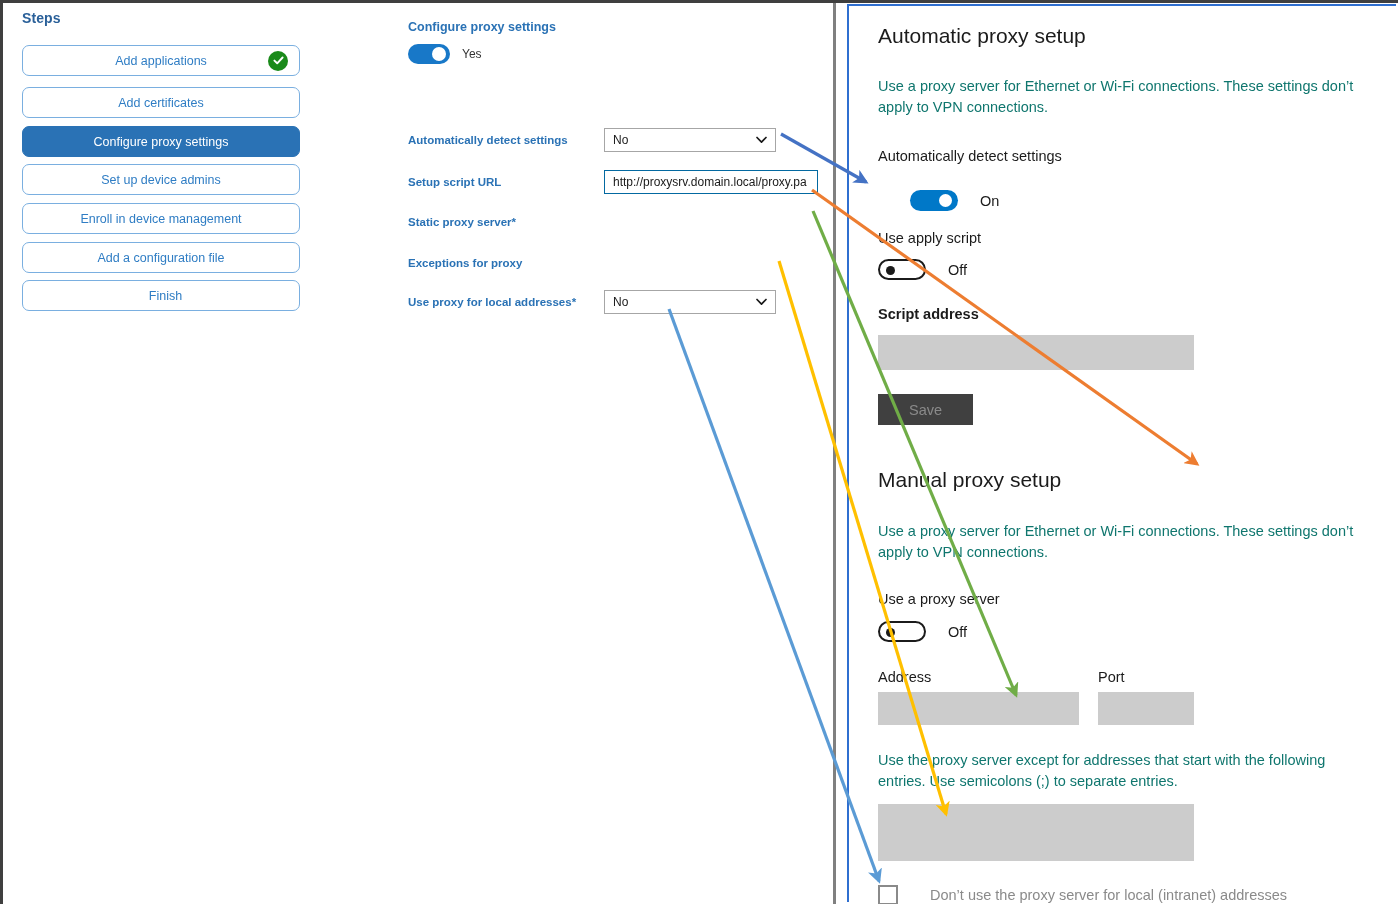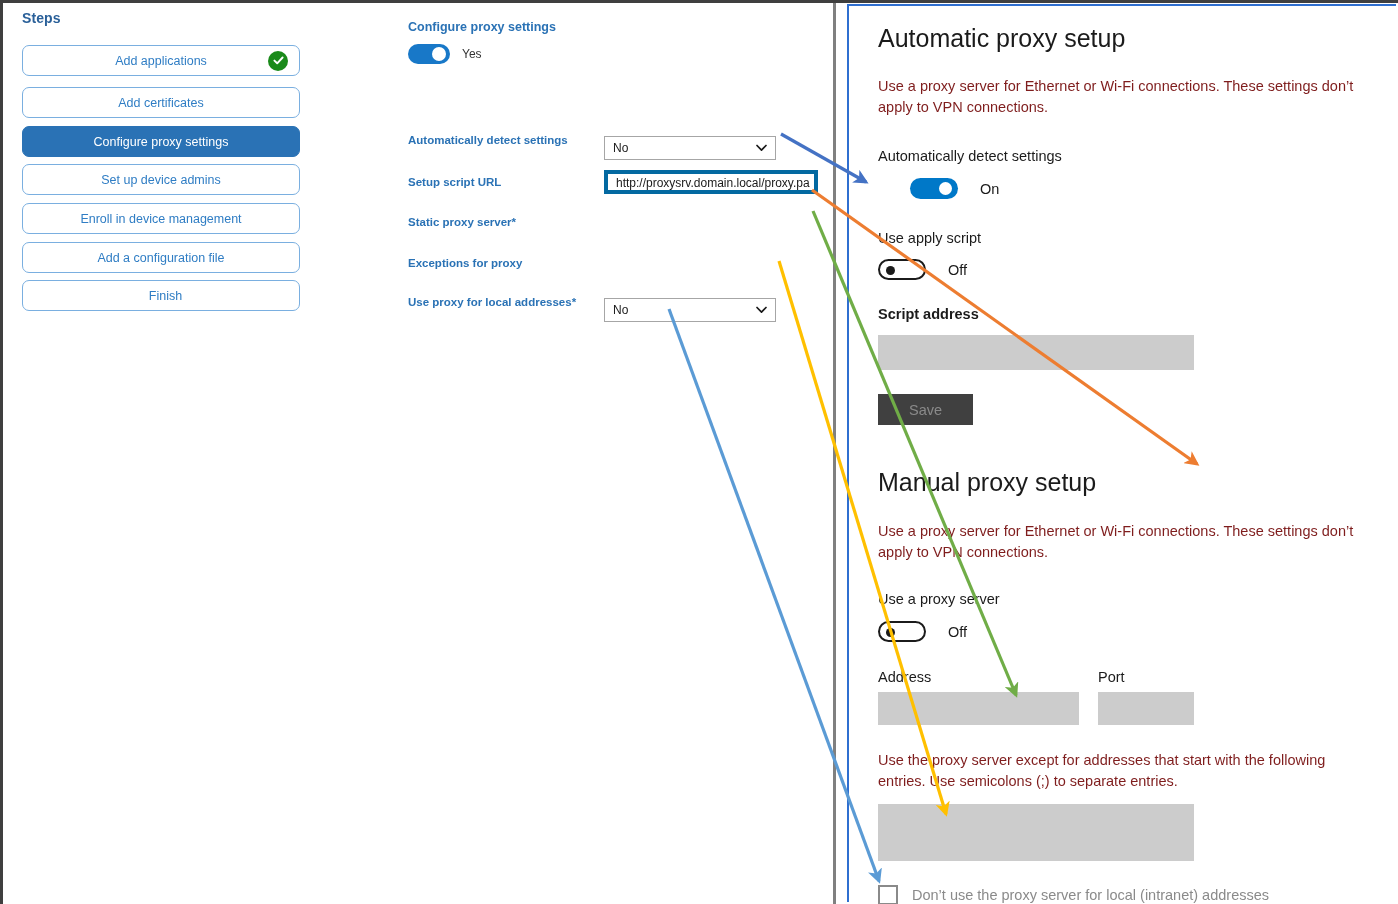--- a/index.html
+++ b/index.html
@@ -54,51 +54,51 @@
     position:absolute;left:0;top:50%;transform:translateY(-50%);
     font-size:11.5px;font-weight:bold;color:#2a72b5;white-space:nowrap;
   }
   .f-lbl .req{color:#2a72b5;font-weight:bold;}
   .f-ctl{
     position:absolute;left:196px;top:0;height:24px;box-sizing:border-box;
     border:1px solid #a6a6a6;background:#ffffff;
     font-size:12px;color:#1a1a1a;
     display:flex;align-items:center;padding-left:8px;
   }
-  .f-ctl.sel{width:172px;margin-top:8px;}
+  .f-ctl.sel{width:172px;}
   .f-ctl.txt{width:214px;}
-  .f-ctl.focus{border:4px solid #0369a1;align-items:flex-end;}
+  .f-ctl.focus{border:1px solid #0369a1;}
   .chev{
     position:absolute;right:8px;top:50%;transform:translateY(-50%);
     width:11px;height:11px;
   }
   .chev svg{display:block;}
 
   
   .winpane{
     position:absolute;left:847px;top:4px;width:549px;height:898px;
     border:2px solid #2f6fd0;border-right:none;border-bottom:none;
     box-sizing:border-box;background:#ffffff;
   }
-  .w-h1{position:absolute;left:29px;font-size:25px;color:#1b1b1b;font-weight:normal;}
-  .w-p{position:absolute;left:29px;width:498px;font-size:14.5px;color:#7f1d1d;line-height:1.42;}
+  .w-h1{position:absolute;left:29px;font-size:21px;color:#1b1b1b;font-weight:normal;}
+  .w-p{position:absolute;left:29px;width:498px;font-size:14.5px;color:#0f766e;line-height:1.42;}
   .w-lbl{position:absolute;left:29px;font-size:14.5px;color:#1b1b1b;}
   .w-tgl-row{position:absolute;left:29px;display:flex;align-items:center;gap:22px;}
   .w-tgl{width:48px;height:21px;border-radius:11px;position:relative;box-sizing:border-box;}
   .w-tgl.on{background:#0078c8;}
   .w-tgl.on .wknob{position:absolute;top:4px;right:6px;width:13px;height:13px;border-radius:50%;background:#ffffff;}
   .w-tgl.off{background:#ffffff;border:2px solid #1b1b1b;}
   .w-tgl.off .wknob{position:absolute;top:5px;left:6px;width:9px;height:9px;border-radius:50%;background:#1b1b1b;}
   .w-tgl-txt{font-size:14.5px;color:#1b1b1b;}
   .w-box{position:absolute;background:#cccccc;}
   .w-btn{
     position:absolute;background:#404040;display:flex;align-items:center;justify-content:center;
     font-size:14.5px;color:#8a8a8a;
   }
-  .w-chk-row{position:absolute;left:29px;display:flex;align-items:center;gap:14px;}
+  .w-chk-row{position:absolute;left:29px;display:flex;align-items:center;gap:32px;}
   .w-chk{width:20px;height:20px;border:2px solid #8a8a8a;background:#ffffff;box-sizing:border-box;}
   .w-chk-txt{font-size:14.5px;color:#8a8a8a;}
 
   
   #arrows{position:absolute;left:0;top:0;width:1398px;height:904px;pointer-events:none;}
 </style>
 </head>
 <body>
 
 <div id="root">
@@ -193,21 +193,21 @@
       </div>
     </div>
   </div>
 
   <div class="winpane">
 
     <div class="w-h1" style="top:18px;">Automatic proxy setup</div>
     <div class="w-p" style="top:70px;">Use a proxy server for Ethernet or Wi-Fi connections. These settings don’t apply to VPN connections.</div>
 
     <div class="w-lbl" style="top:142px;">Automatically detect settings</div>
-    <div class="w-tgl-row" style="top:172px;padding-left:32px;">
+    <div class="w-tgl-row" style="top:184px;padding-left:32px;">
       <div class="w-tgl on">
           <div class="wknob"></div>
         </div>
       <div class="w-tgl-txt">On</div>
     </div>
 
     <div class="w-lbl" style="top:224px;">Use apply script</div>
     <div class="w-tgl-row" style="top:253px;">
       <div class="w-tgl off">
           <div class="wknob"></div>

